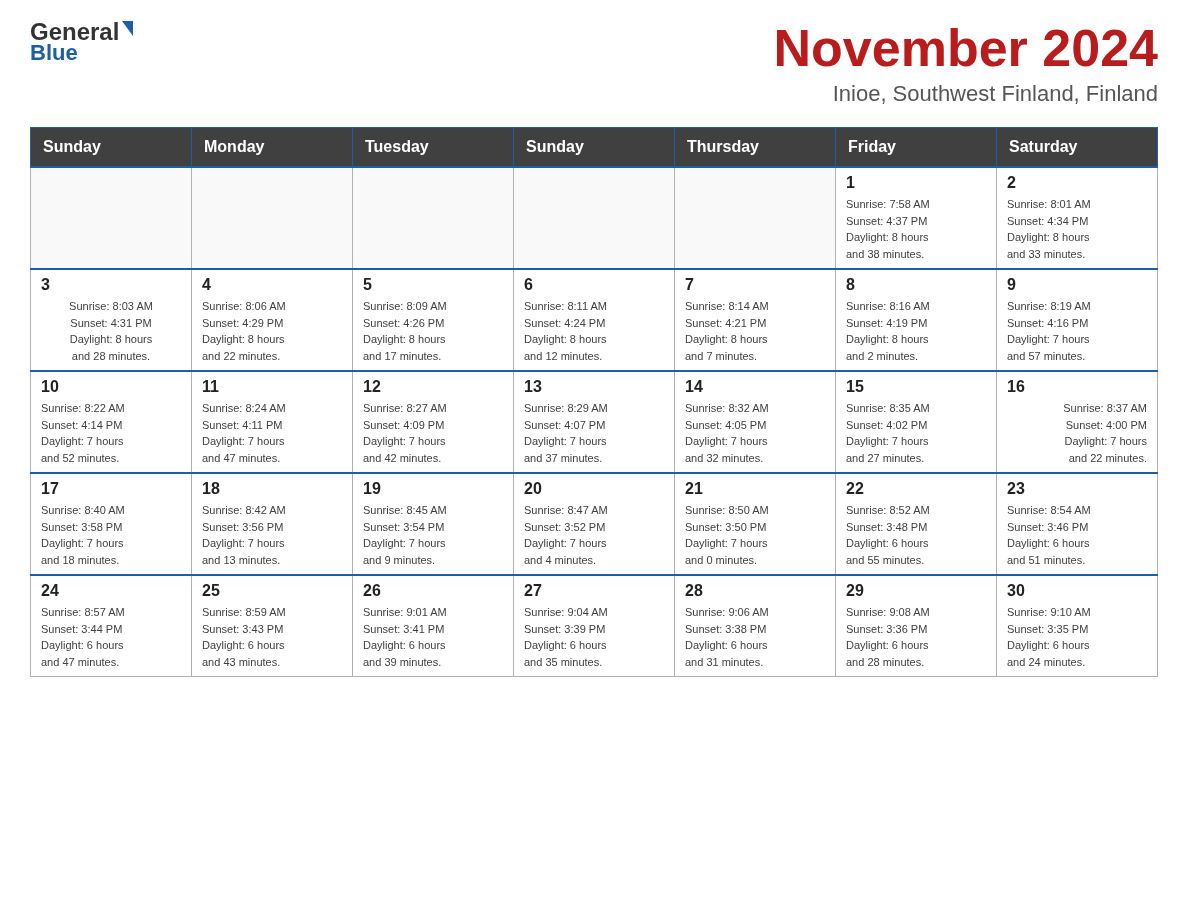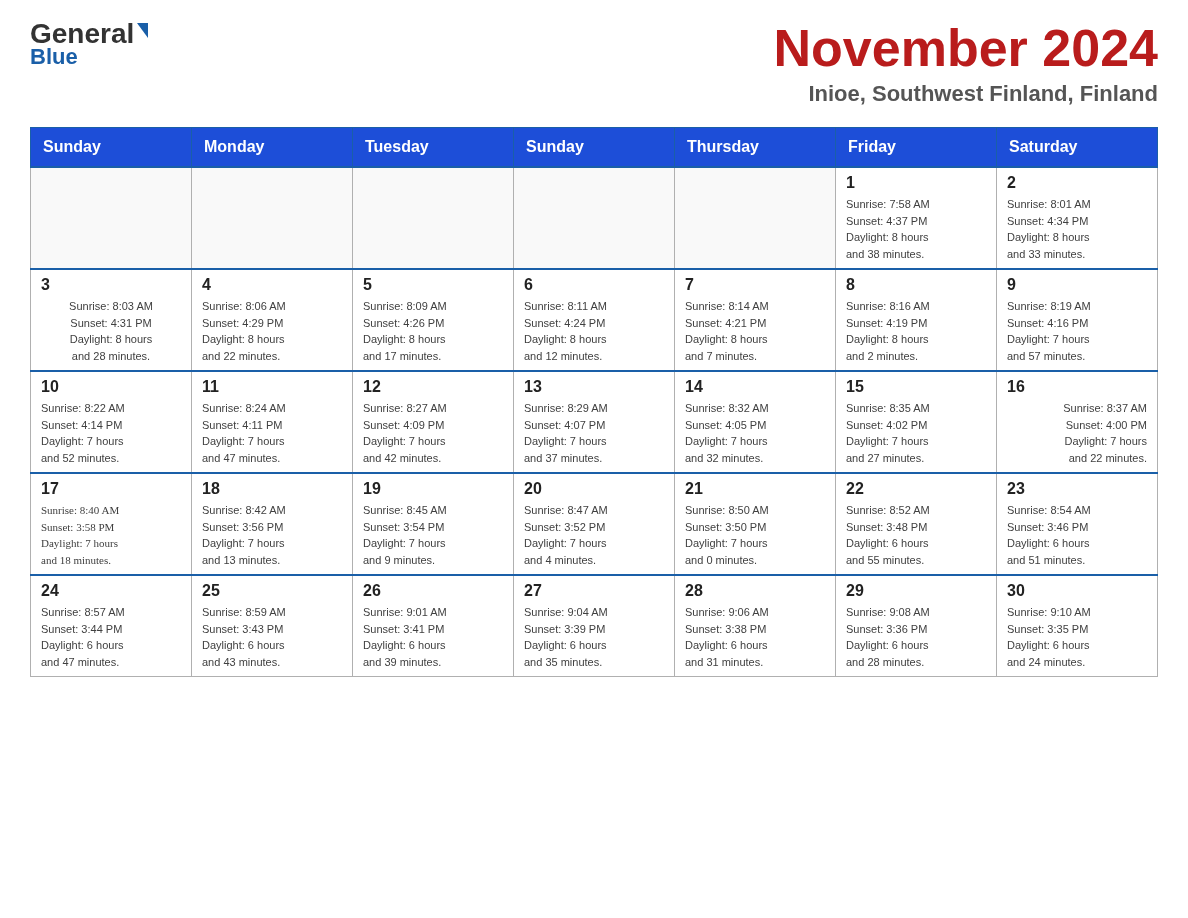--- a/index.html
+++ b/index.html
@@ -15,21 +15,21 @@
       justify-content: space-between;
       align-items: flex-start;
       margin-bottom: 20px;
     }
     .logo {
       display: flex;
       flex-direction: column;
       align-items: flex-start;
     }
     .logo-text {
-      font-size: 28px;
+      font-size: 24px;
       font-weight: bold;
       color: #333;
       line-height: 1;
     }
     .logo-text span {
       color: #1a5fa8;
     }
     .logo-sub {
       font-size: 22px;
       color: #1a5fa8;
@@ -41,29 +41,29 @@
     }
     .title-block h1 {
       font-size: 52px;
       font-weight: bold;
       color: #b91c1c;
       line-height: 1.1;
     }
     .title-block h2 {
       font-size: 22px;
       color: #555;
-      font-weight: bold;
+      font-weight: normal;
       margin-top: 4px;
     }
     .calendar {
       width: 100%;
       border-collapse: collapse;
     }
     .calendar th {
-      background-color: #1d4ed8;
+      background-color: #404040;
       color: #fff;
       font-size: 16px;
       font-weight: bold;
       padding: 10px 12px;
       text-align: left;
       border: 1px solid #1a5fa8;
     }
     .calendar td {
       vertical-align: top;
       border: 1px solid #b0b0b0;
@@ -240,21 +240,21 @@
           <span class="day-num">16</span>
           <div class="day-info" style="white-space: pre-line; text-align: right;">Sunrise: 8:37 AM
 Sunset: 4:00 PM
 Daylight: 7 hours
 and 22 minutes.</div>
         </td>
       </tr>
       <tr class="week-row">
         <td>
           <span class="day-num">17</span>
-          <div class="day-info" style="white-space: pre-line; font-family: Liberation Serif, serif;">Sunrise: 8:40 AM
+          <div class="day-info" style="white-space: pre-line;">Sunrise: 8:40 AM
 Sunset: 3:58 PM
 Daylight: 7 hours
 and 18 minutes.</div>
         </td>
         <td>
           <span class="day-num">18</span>
           <div class="day-info" style="white-space: pre-line;">Sunrise: 8:42 AM
 Sunset: 3:56 PM
 Daylight: 7 hours
 and 13 minutes.</div>

